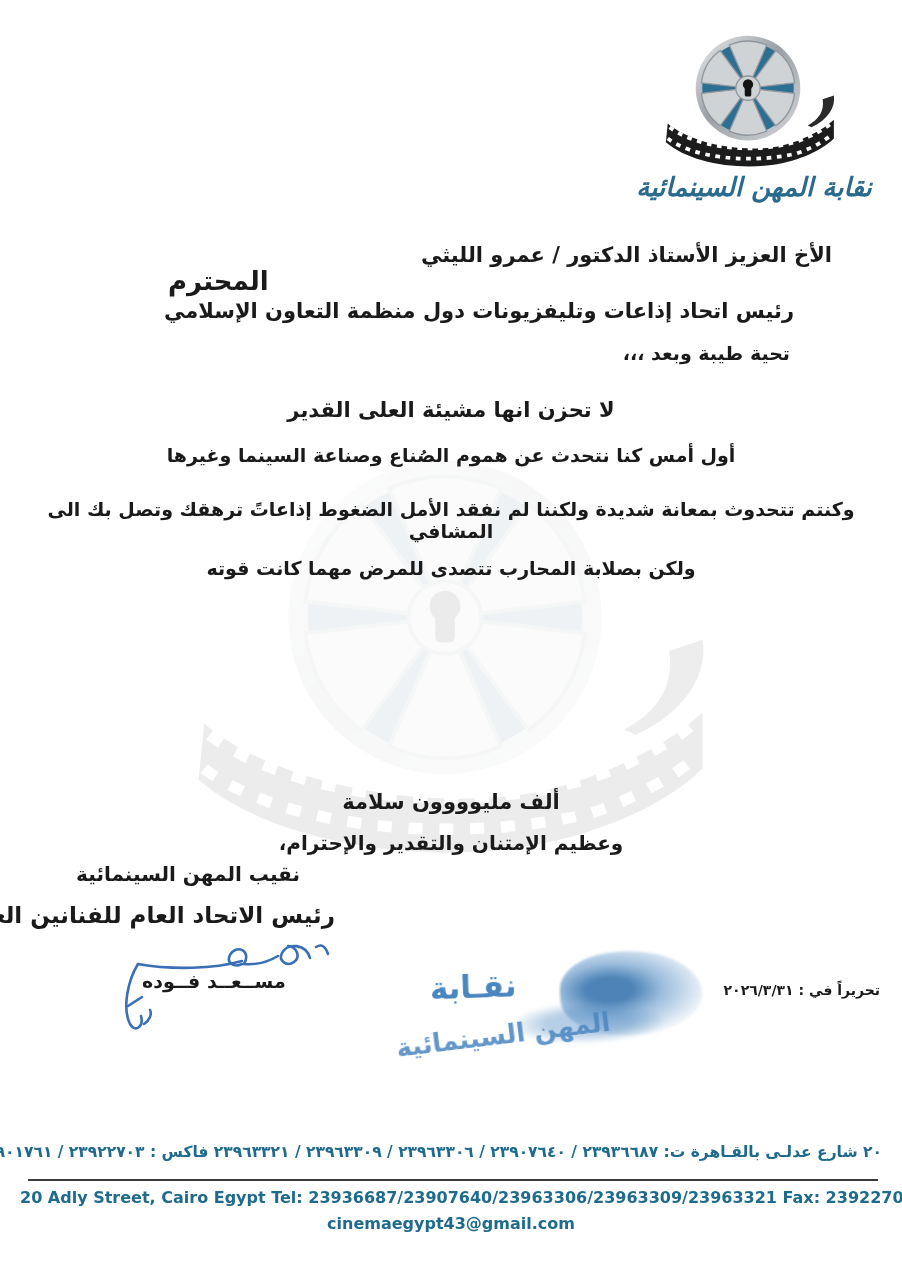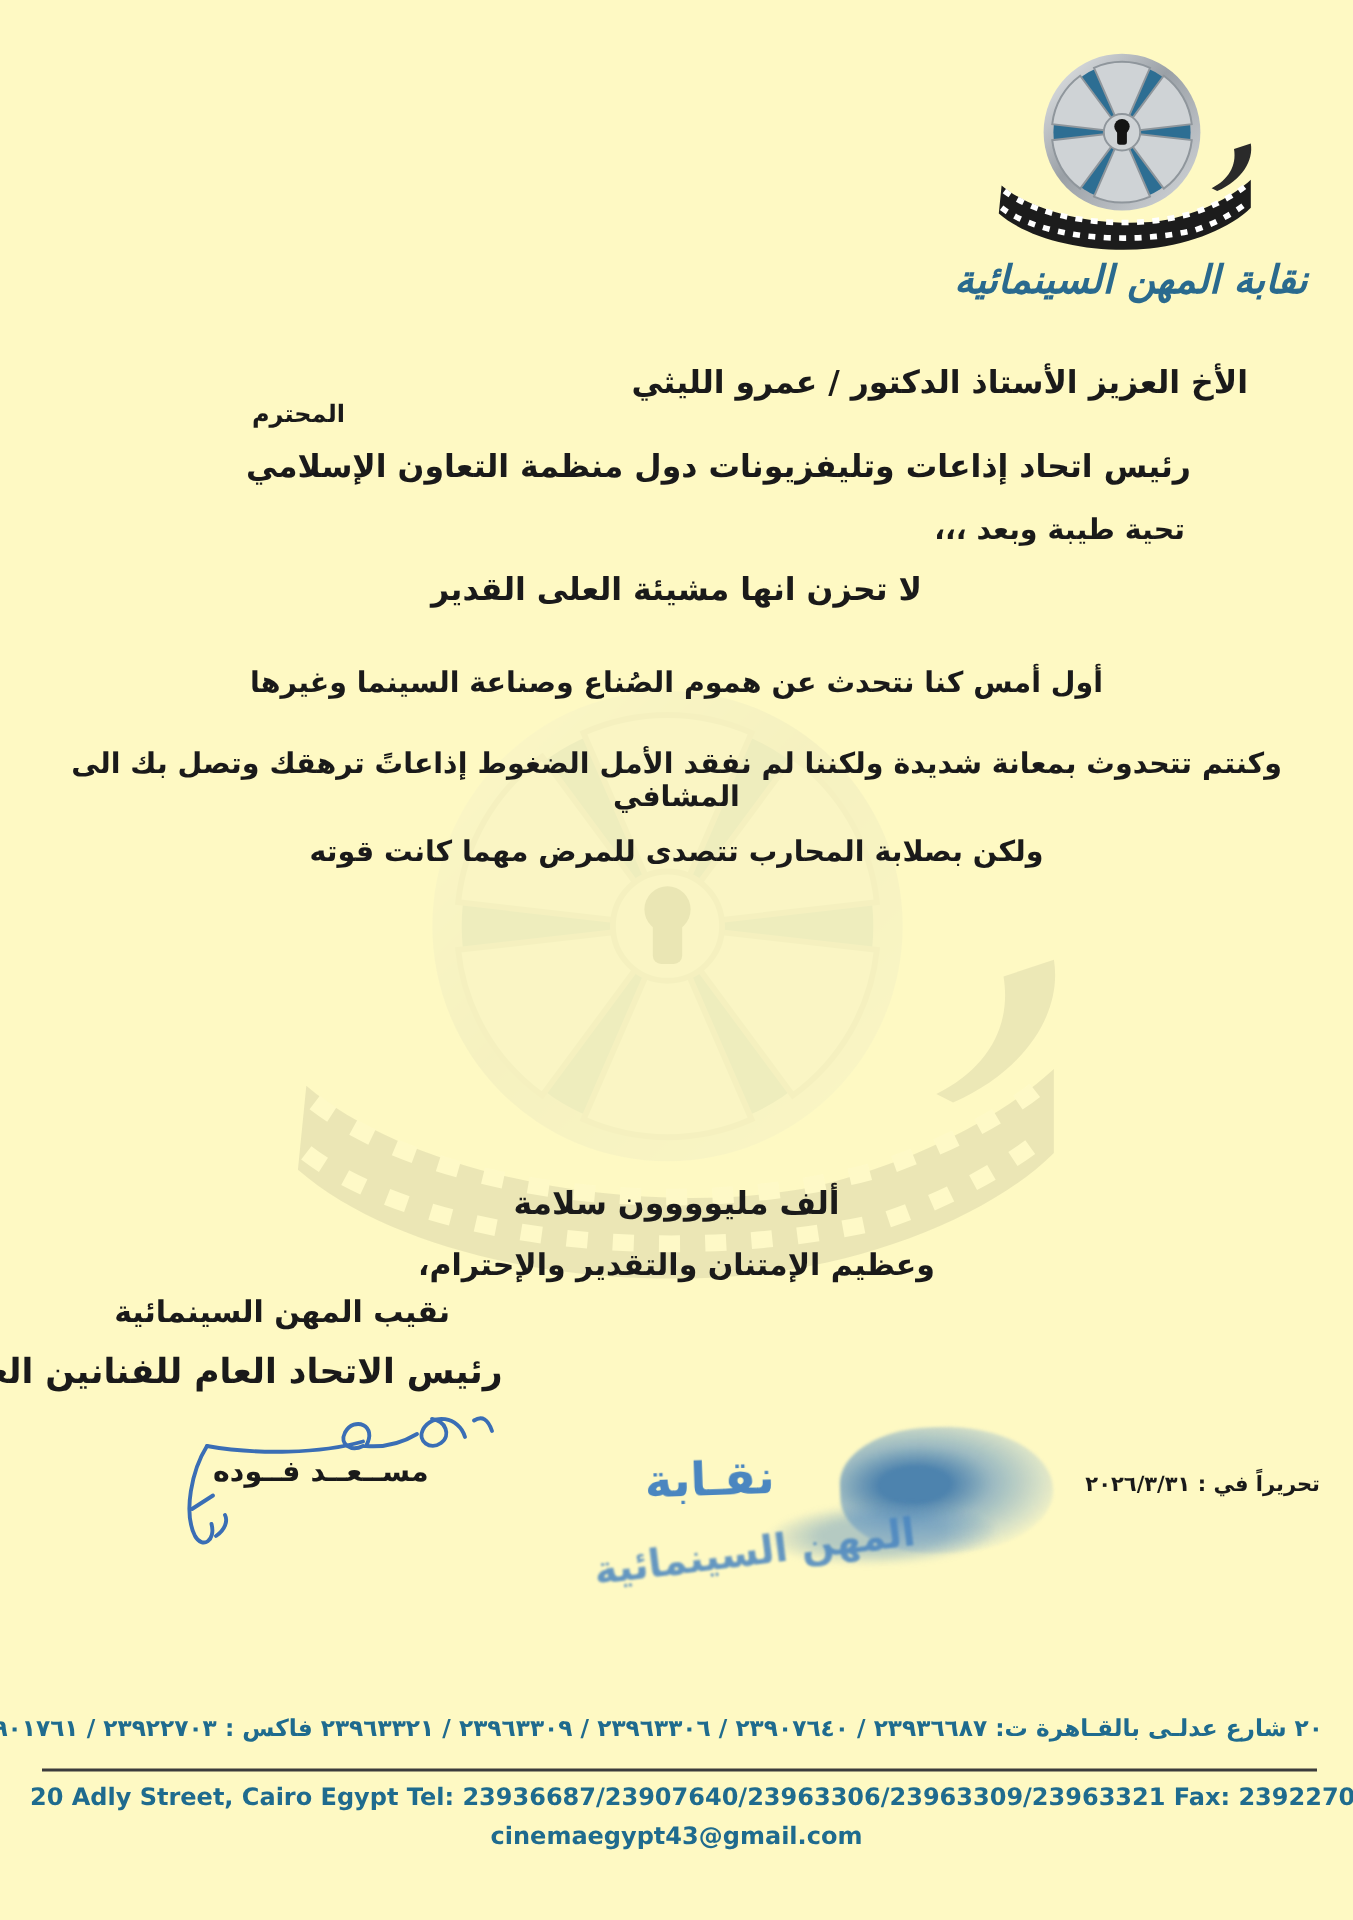--- a/index.html
+++ b/index.html
@@ -1,45 +1,45 @@
 <!DOCTYPE html>
 <html lang="ar"><head>
 <meta charset="utf-8">
 <style>
   html,body{margin:0;padding:0;background:#e9e9e9;}
   .page{
     position:relative;
     width:902px;height:1280px;
     margin:0 auto;
-    background:#fef9c3;
+    background:#ffffff;
     overflow:hidden;
     font-family:"DejaVu Sans",sans-serif;
     color:#1a1a1a;
   }
   
   .logo{position:absolute;top:34px;left:648px;width:200px;height:140px;}
   .calligraphy{
     position:absolute;top:172px;left:620px;width:268px;
     text-align:center;direction:rtl;
     color:#2a6a8e;font-size:26px;font-weight:bold;
     font-style:italic;letter-spacing:1px;white-space:nowrap;
   }
   
   .watermark{position:absolute;top:430px;left:165px;width:560px;height:470px;opacity:0.08;filter:grayscale(35%);pointer-events:none;}
   
   .ar{direction:rtl;unicode-bidi:embed;}
   .recipient-line1{position:absolute;top:243px;right:70px;font-size:21px;font-weight:bold;}
-  .honorific{position:absolute;top:266px;left:168px;font-size:16px;font-weight:bold;}
+  .honorific{position:absolute;top:266px;left:168px;font-size:26px;font-weight:bold;}
   .recipient-line2{position:absolute;top:299px;right:108px;font-size:21px;font-weight:bold;margin-left:32px;}
   .salutation{position:absolute;top:342px;right:112px;font-size:19px;font-weight:bold;}
   
   .bodyline{position:absolute;left:45px;right:45px;text-align:center;}
   .kufi{font-weight:bold;font-size:21px;letter-spacing:1px;}
   .naskh{font-weight:600;font-size:19px;}
-  .l1{top:381px;}.l2{top:444px;}.l3{top:498px;}.l4{top:557px;}
+  .l1{top:398px;}.l2{top:444px;}.l3{top:498px;}.l4{top:557px;}
   .l5{top:615px;}.l6{top:680px;}.l7{top:735px;}.l8{top:790px;}
   .l9{top:831px;font-weight:bold;font-size:20px;}
   
   .sig-title1{position:absolute;top:862px;left:120px;width:180px;text-align:center;font-size:20px;font-weight:bold;white-space:nowrap;}
   .sig-title2{position:absolute;top:902px;left:80px;width:255px;text-align:center;font-size:23px;font-weight:bold;white-space:nowrap;}
   .sig-svg{position:absolute;top:928px;left:92px;width:250px;height:105px;}
   .sig-name{position:absolute;top:970px;left:142px;font-size:19px;font-weight:bold;}
   
   .stamp{position:absolute;top:958px;left:393px;width:318px;height:125px;transform:rotate(-2deg);color:#4a86c0;pointer-events:none;}
   .stamp-line1{position:absolute;top:8px;left:38px;font-size:31px;font-weight:bold;letter-spacing:7px;direction:rtl;filter:blur(.5px);}

